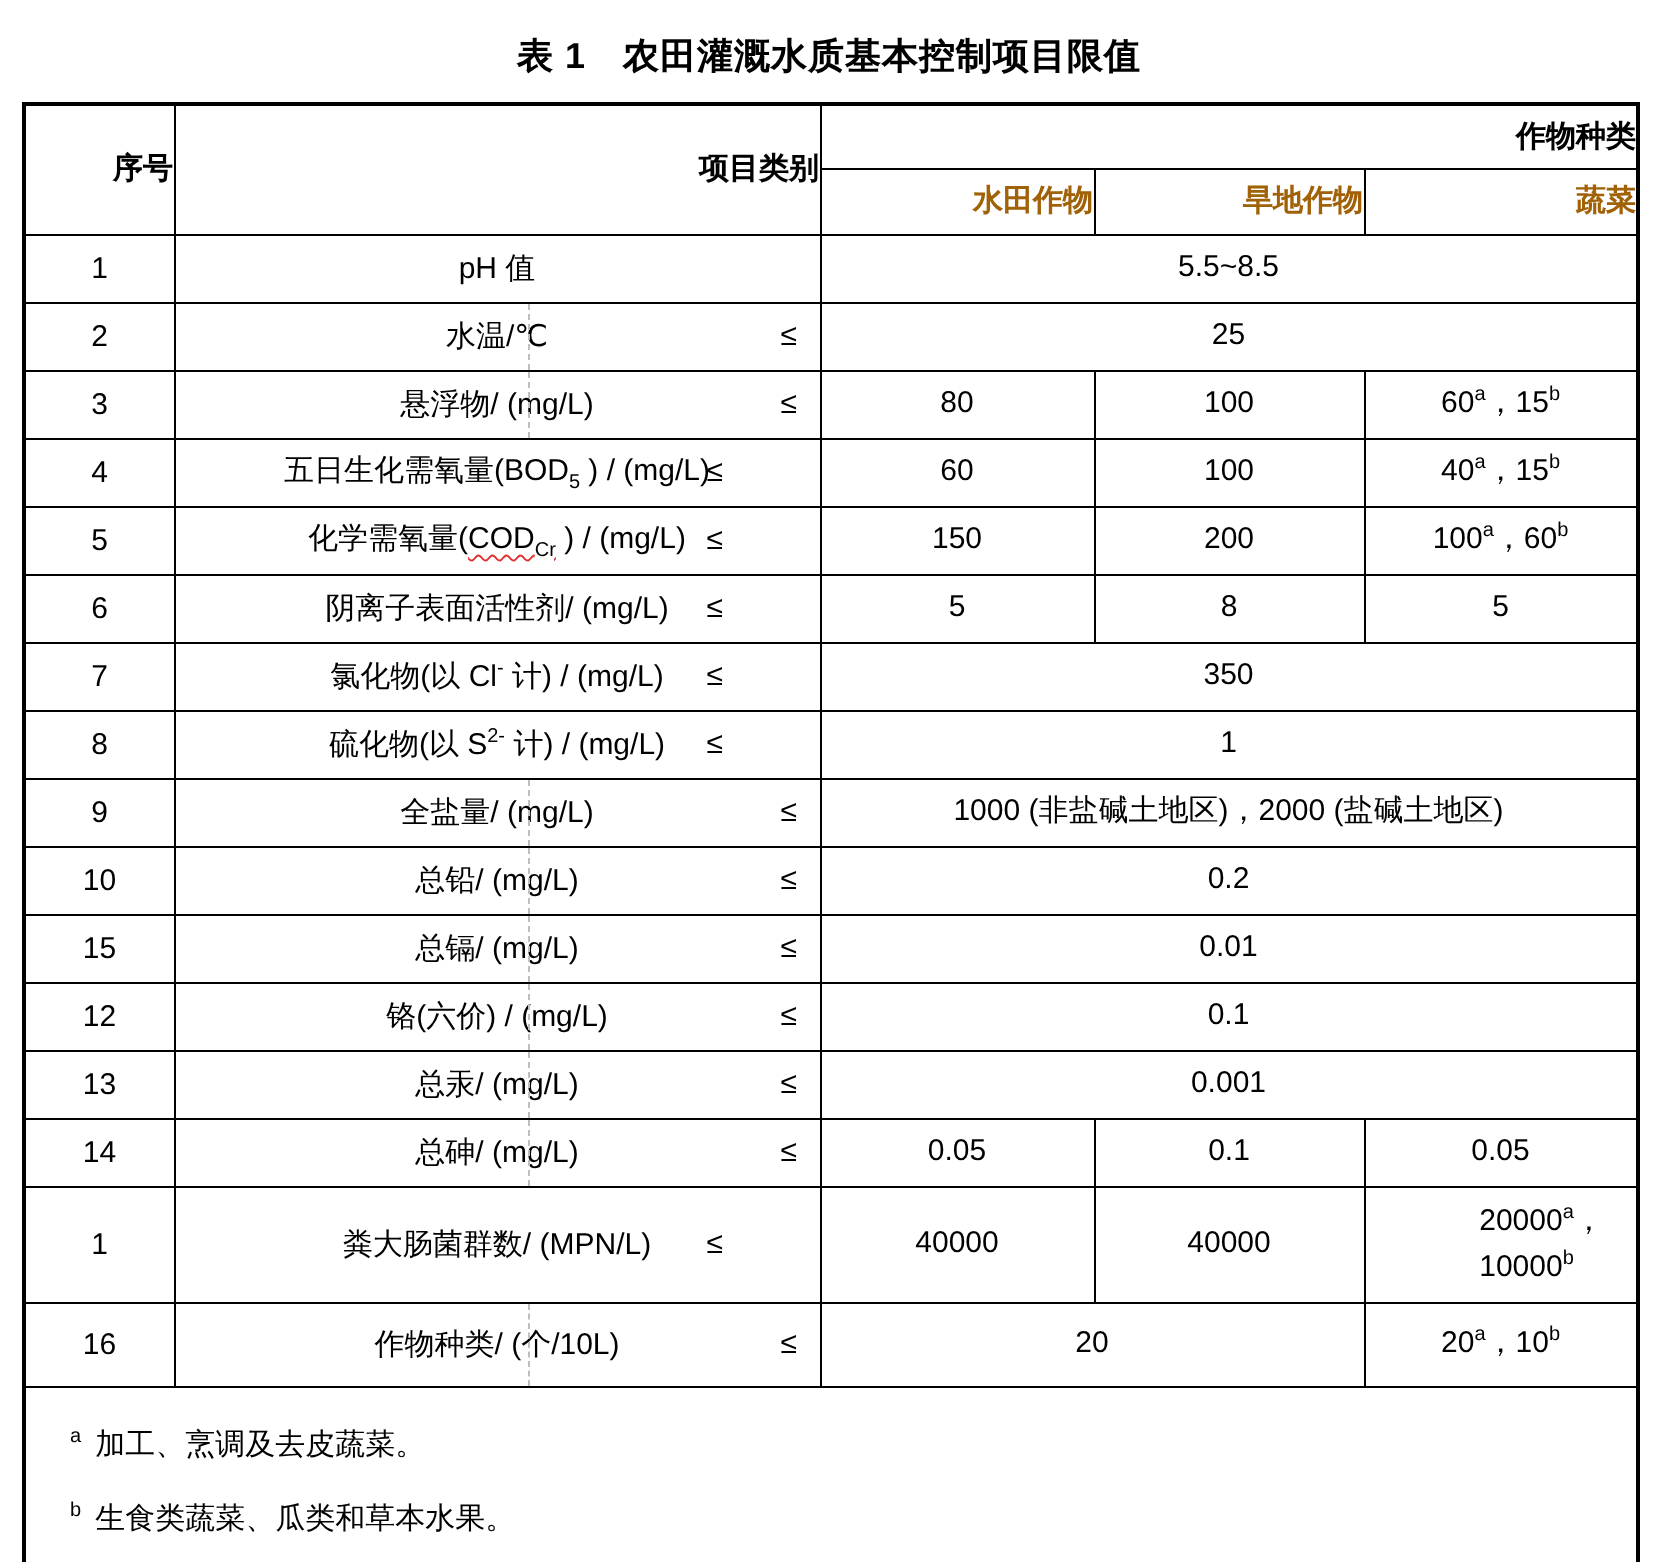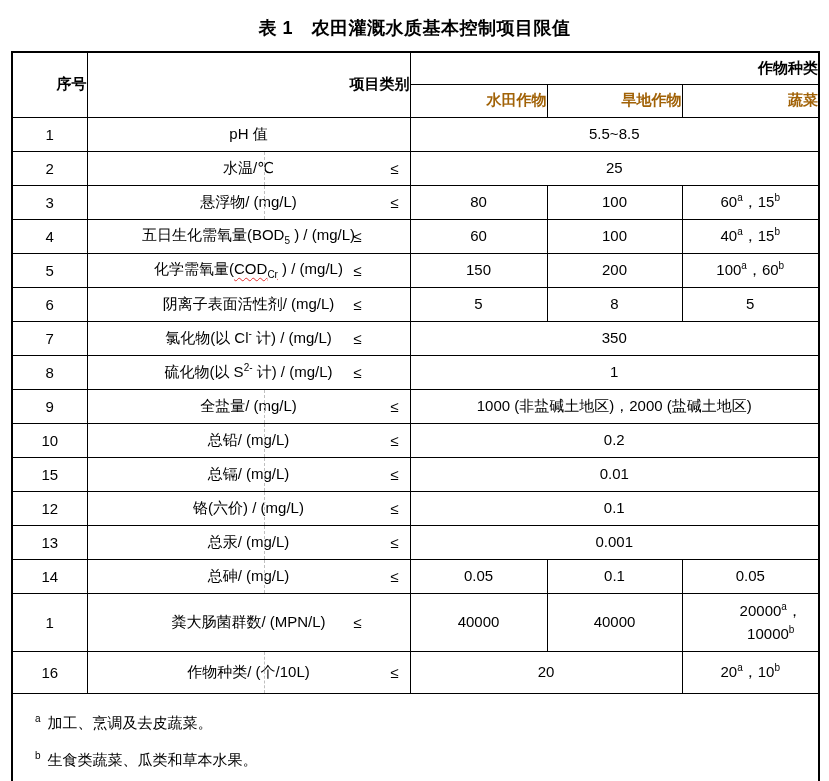--- a/index.html
+++ b/index.html
@@ -44,21 +44,21 @@
   td.c-val{text-align:center;white-space:normal;line-height:1.55;}
   sub{font-size:10px;vertical-align:sub;}
   sup{font-size:10px;vertical-align:super;}
   .misspell{
     text-decoration:underline;
     text-decoration-style:wavy;
     text-decoration-color:#e03030;
     text-decoration-thickness:1px;
     text-underline-offset:3px;
   }
-  .twoline{display:inline-block;text-align:center;margin-left:41px;}
+  .twoline{display:inline-block;text-align:left;margin-left:41px;}
   tfoot td.fn-cell{
     text-align:left;white-space:normal;
     padding:8px 6px 6px 22px;height:59px;vertical-align:middle;
   }
   .fn-line{line-height:33px;font-size:15px;}
   .fn-line sup{margin-right:7px;}
 </style>
 </head>
 <body>
 

